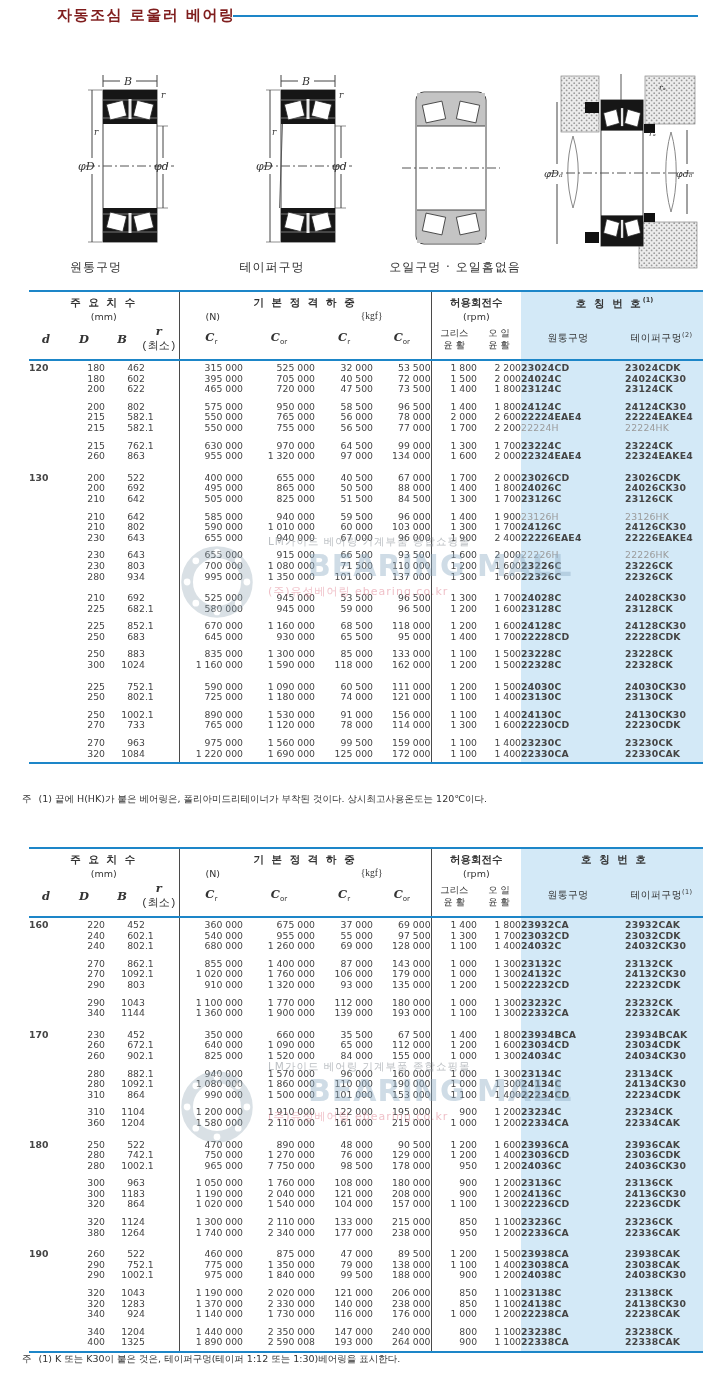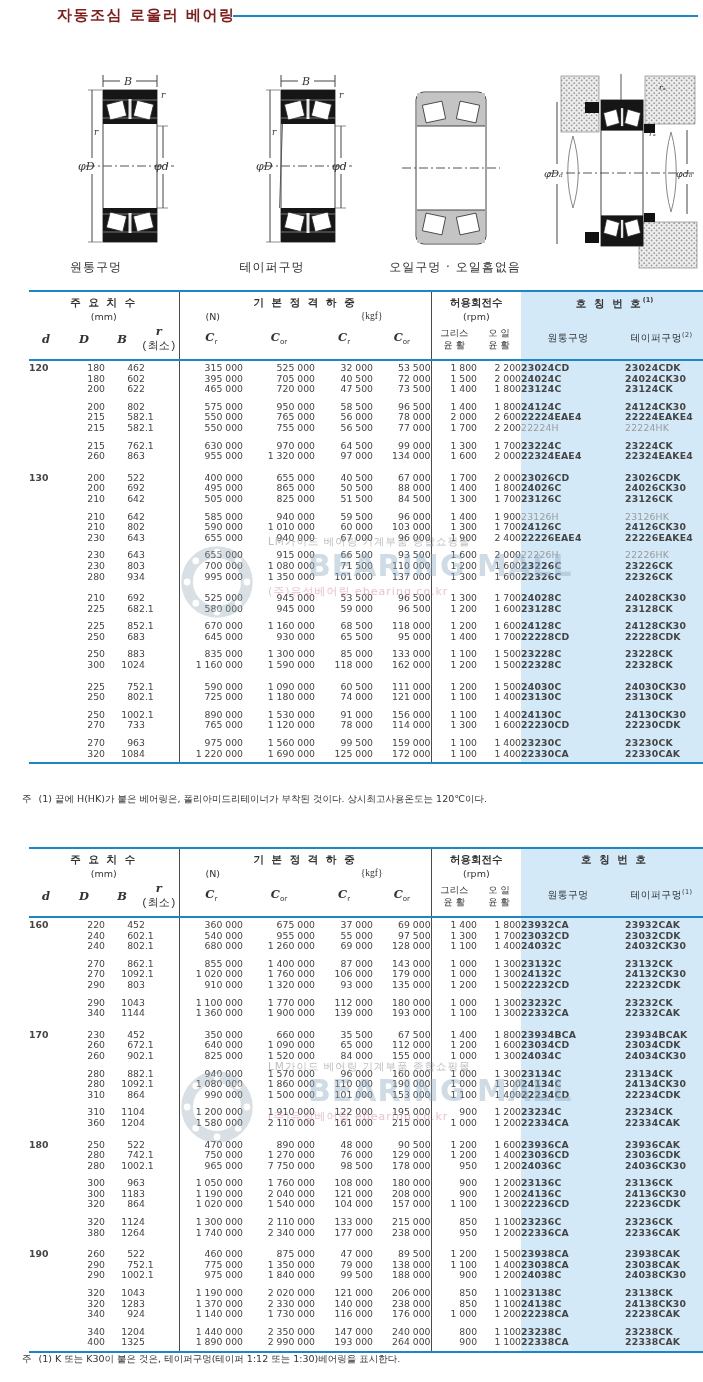--- a/index.html
+++ b/index.html
@@ -1347,21 +1347,21 @@
             <td class="num po">1 100</td>
             <td class="name">23238C</td>
             <td class="name">23238CK</td>
           </tr>
           <tr class="r">
             <td class="td-d"></td>
             <td class="num pD">400</td>
             <td class="num pB">132</td>
             <td class="td-r">5</td>
             <td class="num vl pcr">1 890 000</td>
-            <td class="num pcor">2 990 000</td>
+            <td class="num pcor">2 590 008</td>
             <td class="num pk1">193 000</td>
             <td class="num pk2">264 000</td>
             <td class="num vl pg">900</td>
             <td class="num po">1 100</td>
             <td class="name">22338CA</td>
             <td class="name">22338CAK</td>
           </tr>
           <tr class="sp tail">
             <td colspan="4"></td>
             <td colspan="4" class="vl"></td>

